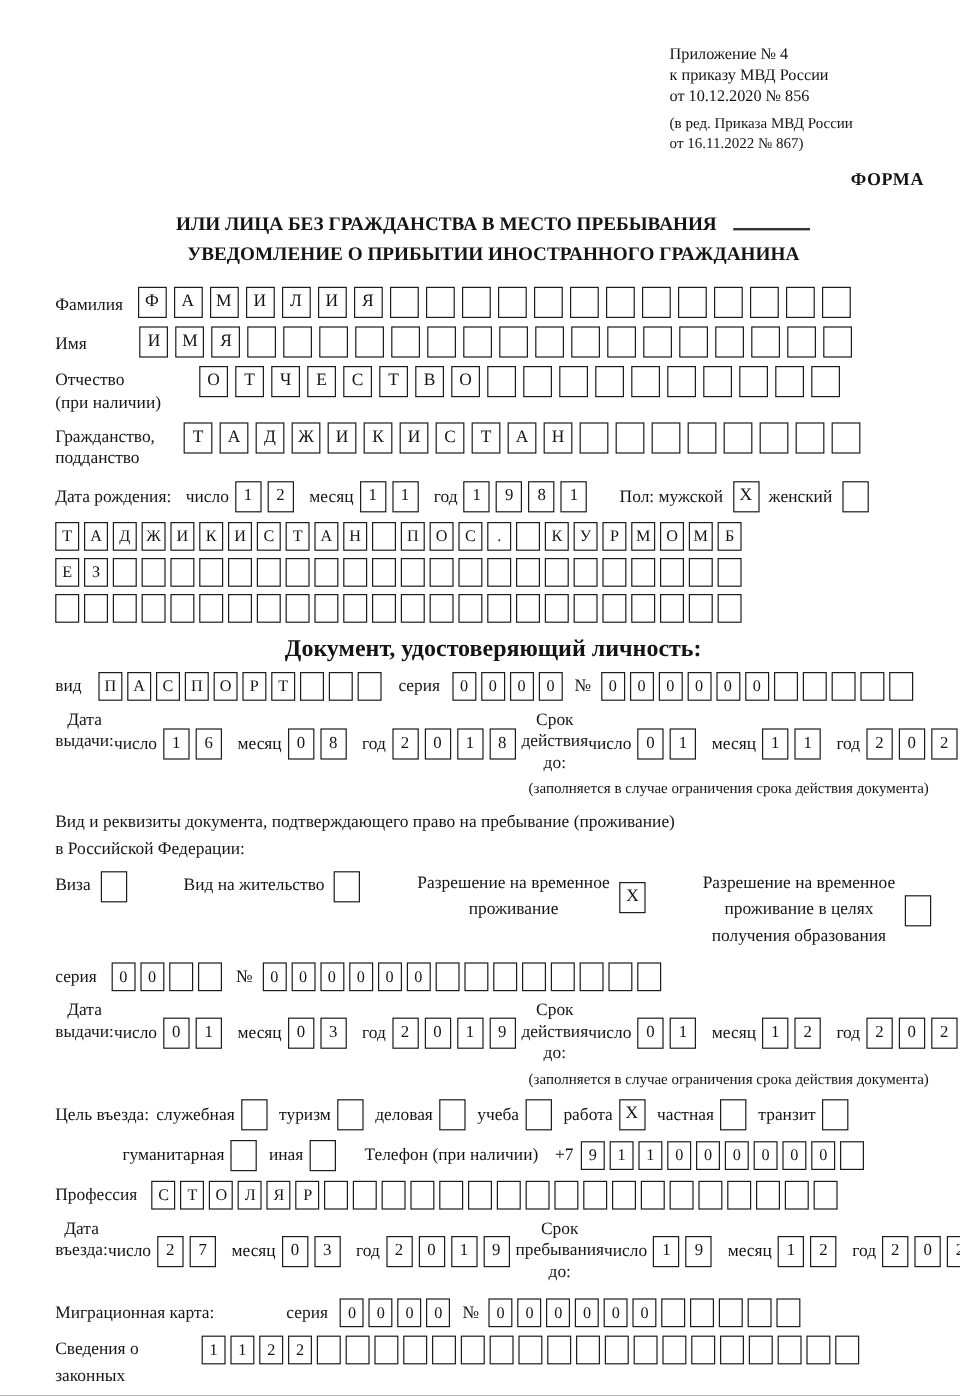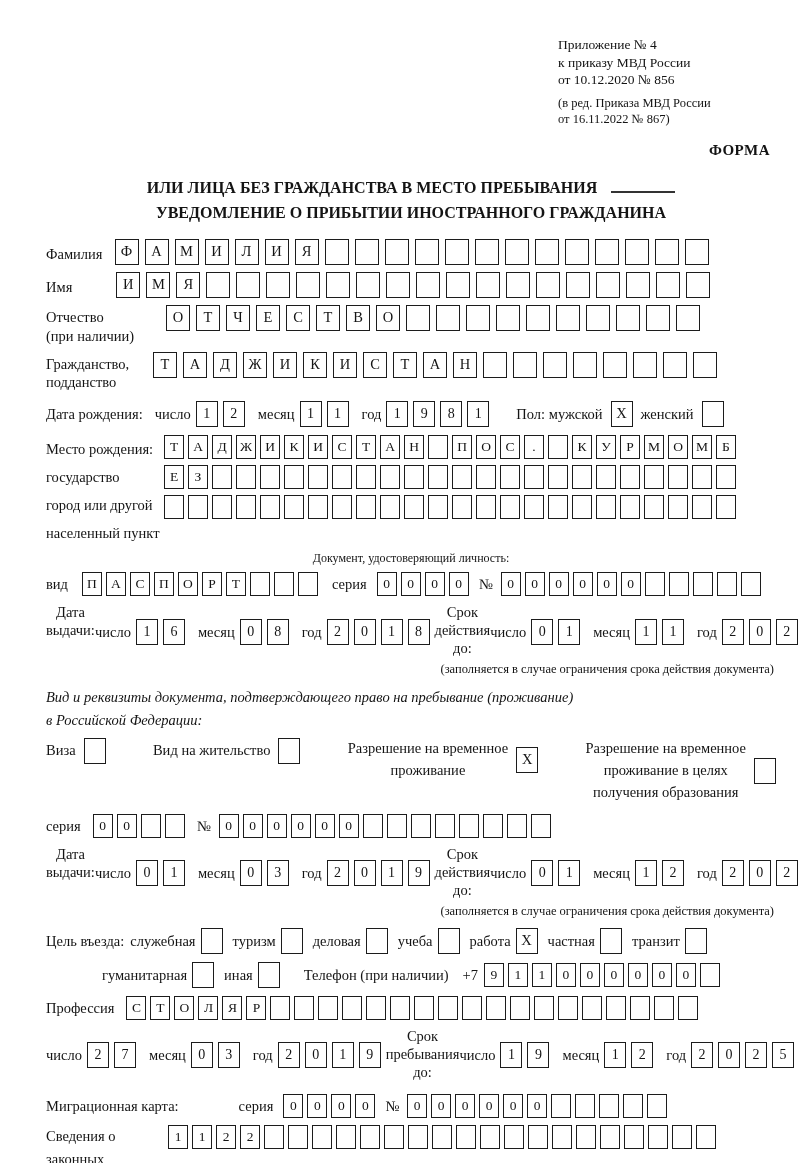--- a/index.html
+++ b/index.html
@@ -42,22 +42,22 @@
   .stackrows .boxrow{display:flex;margin-bottom:6px;}
 
   .dategroup{display:inline-flex;align-items:center;white-space:nowrap;}
   .dg-label{margin:0 5px 0 8px;}
   .dg-label:first-child{margin-left:0;}
   .dates-pair{display:flex;justify-content:space-between;margin-top:4px;}
   .dg-col{display:flex;flex-direction:row;}
   .dg-heading{text-align:center;margin-bottom:3px;}
   .note{font-size:12.5px;text-align:right;margin:2px 2px 8px 0;}
 
-  .doc-heading{text-align:center;font-weight:normal;font-size:12px;margin:4px 0 6px 0;}
-  .intro{margin:6px 0 2px 0;line-height:1.6;font-style:italic;}
+  .doc-heading{text-align:center;font-weight:bold;font-size:20px;margin:4px 0 6px 0;}
+  .intro{margin:6px 0 2px 0;line-height:1.6;}
 
   .stay-options{display:flex;justify-content:space-between;align-items:flex-start;margin:6px 0 10px 0;}
   .stay-opt{display:flex;align-items:center;}
   .stay-opt .opt-lines{display:inline-block;margin-right:8px;text-align:center;}
   .stay-opt .opt-lines .line{display:block;line-height:1.5;}
   .opt{display:inline-flex;align-items:center;margin-right:10px;}
   .opt > span:first-child{margin-right:5px;white-space:nowrap;}
   .gender{display:inline-flex;align-items:center;margin-left:14px;}
   .gender .glabel{margin:0 8px;white-space:nowrap;}
 
@@ -218,26 +218,20 @@
       </span>
     <span class="gender">
       <span class="glabel">Пол: мужской</span>
       <span class="checkbox">X</span>
       <span class="glabel">женский</span>
       <span class="checkbox"></span>
     </span>
   </div>
 
   <div class="frow" style="margin-top:8px;margin-bottom:2px;">
-    <span class="label-stack">
-      <div>Место рождения:</div>
-      <div>государство</div>
-      <div>город или другой</div>
-      <div>населенный пункт</div>
-    </span>
     <span class="stackrows">
       <span class="boxrow sm">
           <span class="cbox">Т</span>
           <span class="cbox">А</span>
           <span class="cbox">Д</span>
           <span class="cbox">Ж</span>
           <span class="cbox">И</span>
           <span class="cbox">К</span>
           <span class="cbox">И</span>
           <span class="cbox">С</span>
@@ -574,20 +568,21 @@
         <span class="cbox"></span>
         <span class="cbox"></span>
         <span class="cbox"></span>
         <span class="cbox"></span>
         <span class="cbox"></span>
       </span>
   </div>
 
   <div class="dates-pair">
     <div class="dg-col">
+      <div class="dg-heading">Дата въезда:</div>
       <span class="dategroup">
           <span class="dg-label">число</span>
           <span class="cbox">2</span>
           <span class="cbox">7</span>
           <span class="dg-label">месяц</span>
           <span class="cbox">0</span>
           <span class="cbox">3</span>
           <span class="dg-label">год</span>
           <span class="cbox">2</span>
           <span class="cbox">0</span>

